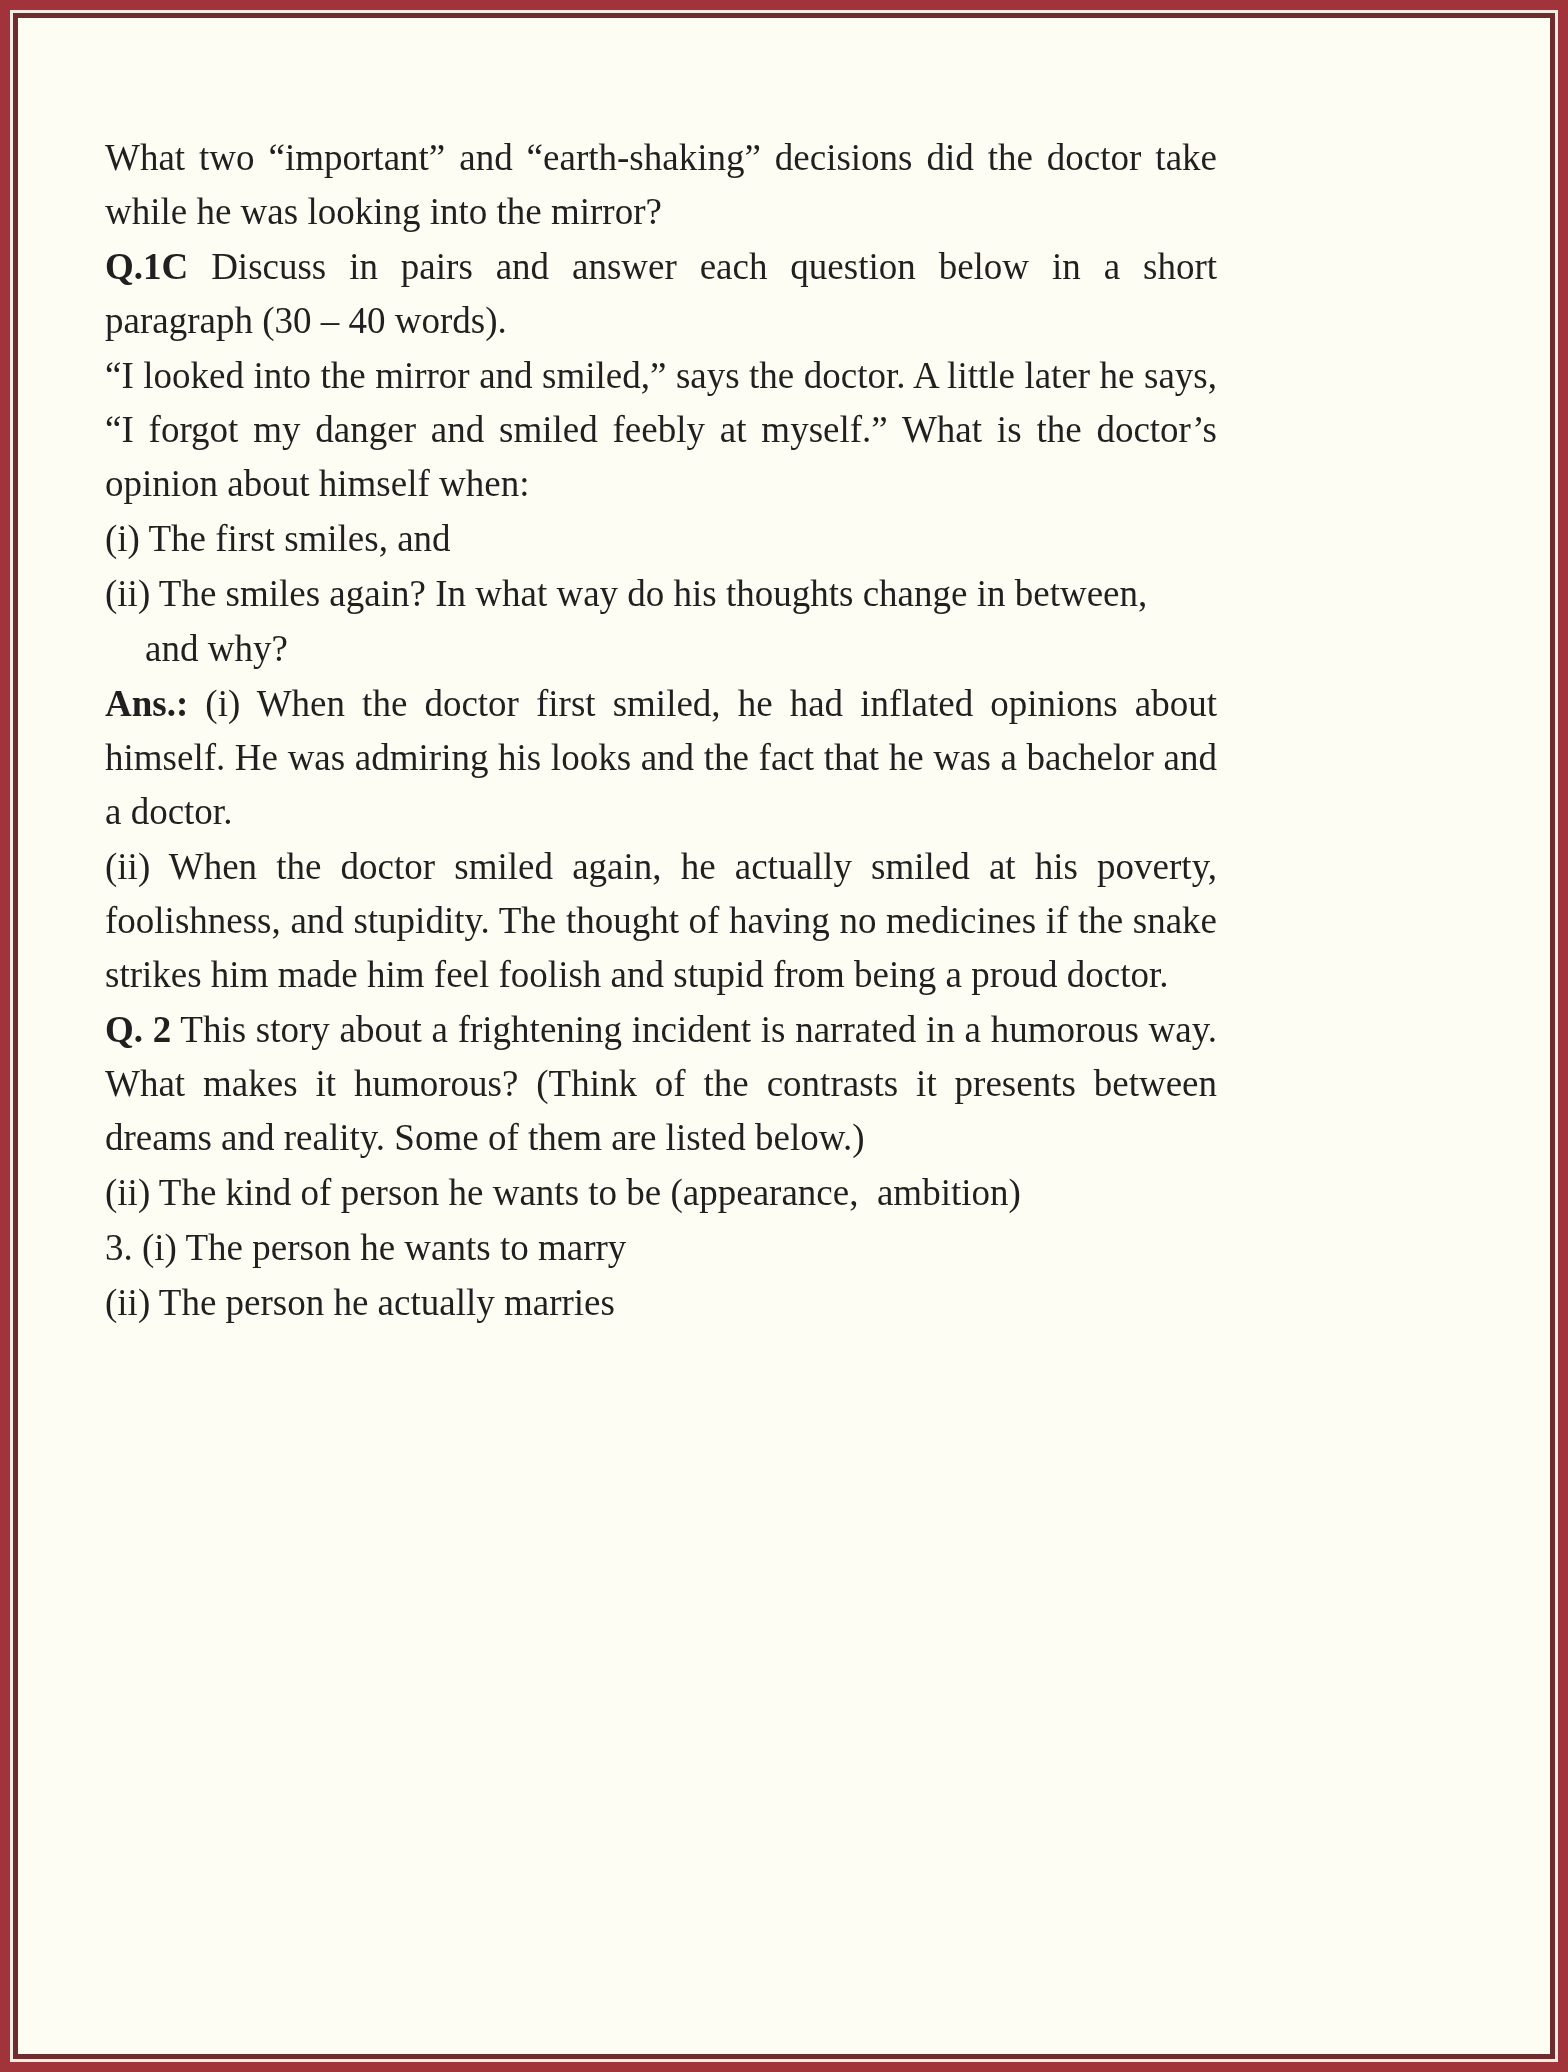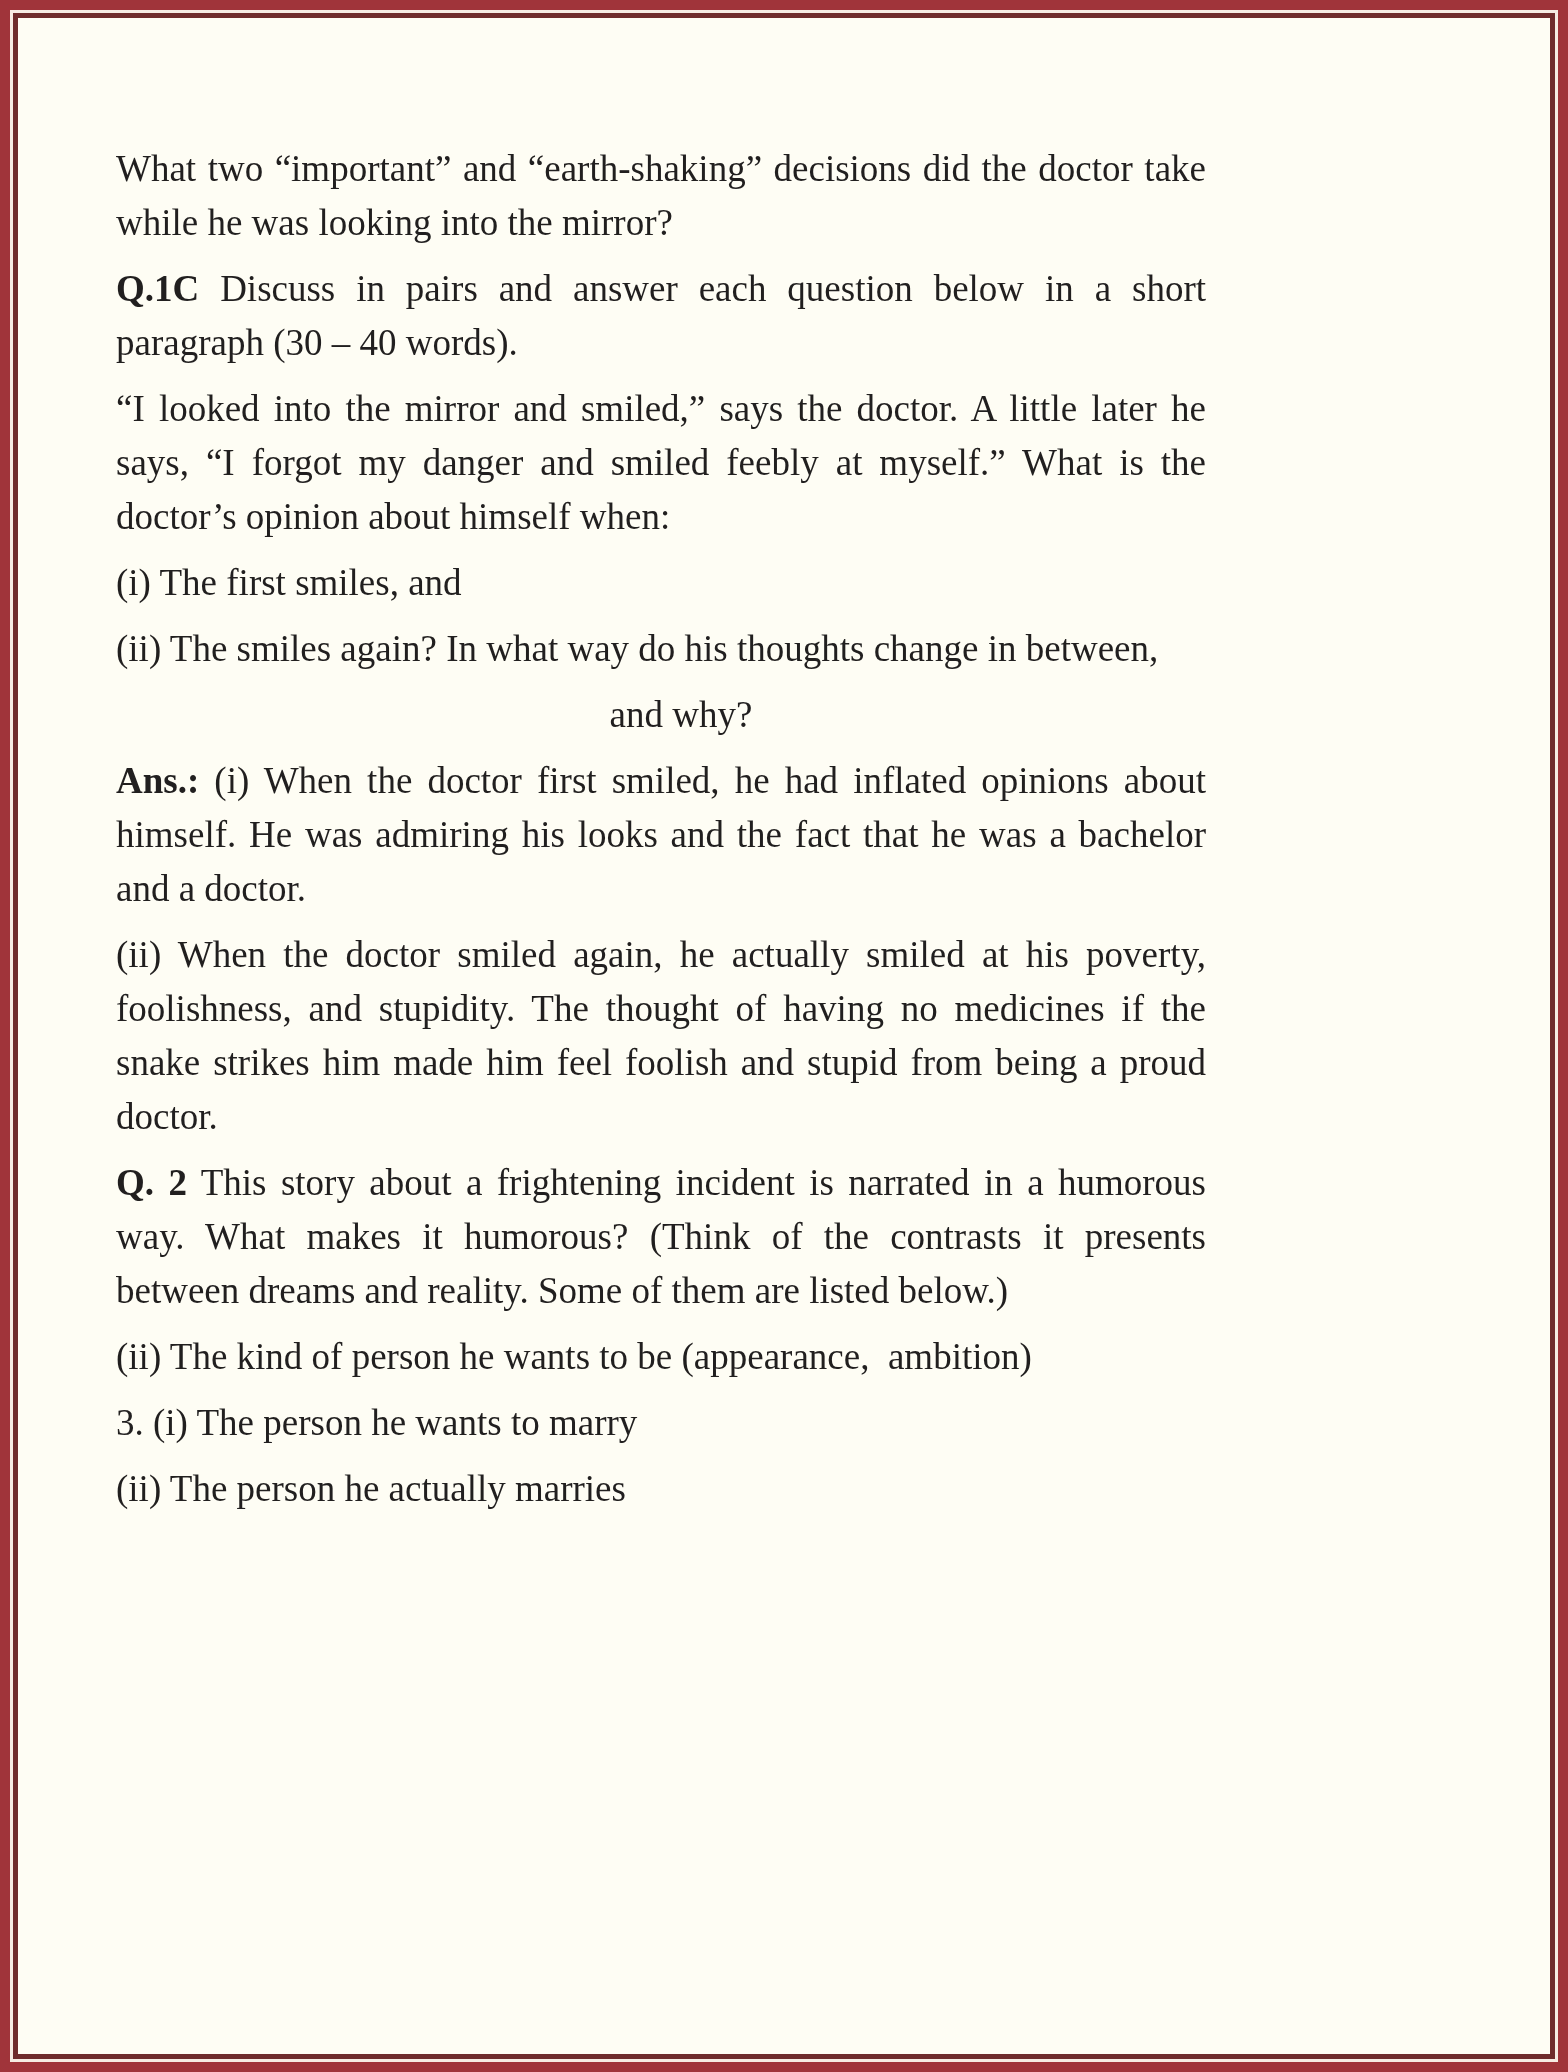--- a/index.html
+++ b/index.html
@@ -31,23 +31,23 @@
     padding: 112px 0 0 86px;
     overflow: hidden;
   }
   .column {
     width: 1114px;
     font-size: 37px;
     line-height: 54px;
     color: #211f1f;
     text-align: justify;
   }
-  p.para { margin: 12px; }
+  p.para { margin: 1px; }
   strong.lbl { font-weight: 700; }
-  .indent { padding-left: 40px; text-align: center; }
+  .indent { padding-left: 40px; text-align: left; }
   .gap-section { margin-top: 80px; }
   .gap-para    { margin-top: 26px; }
   .gap-q2      { margin-top: 98px; }
   .gap-list    { margin-top: 22px; }
 </style>
 </head>
 <body>
 
 <div class="frame-light">
   <div class="frame-dark">

